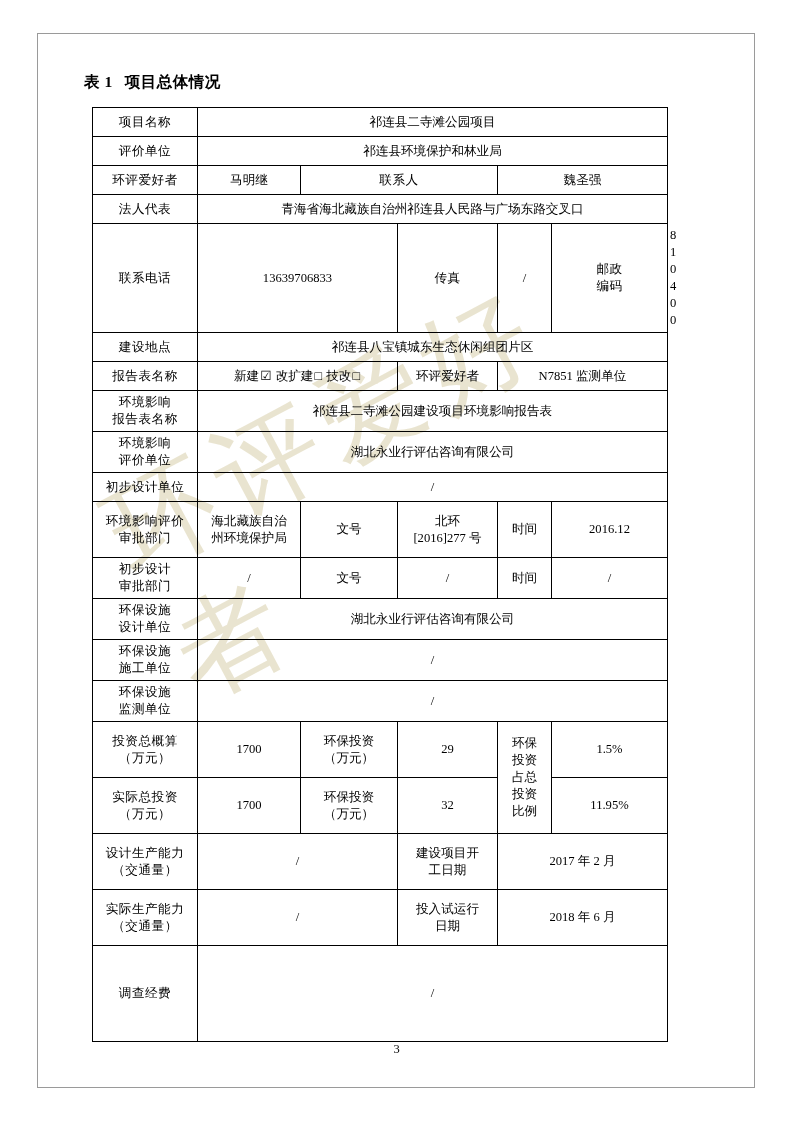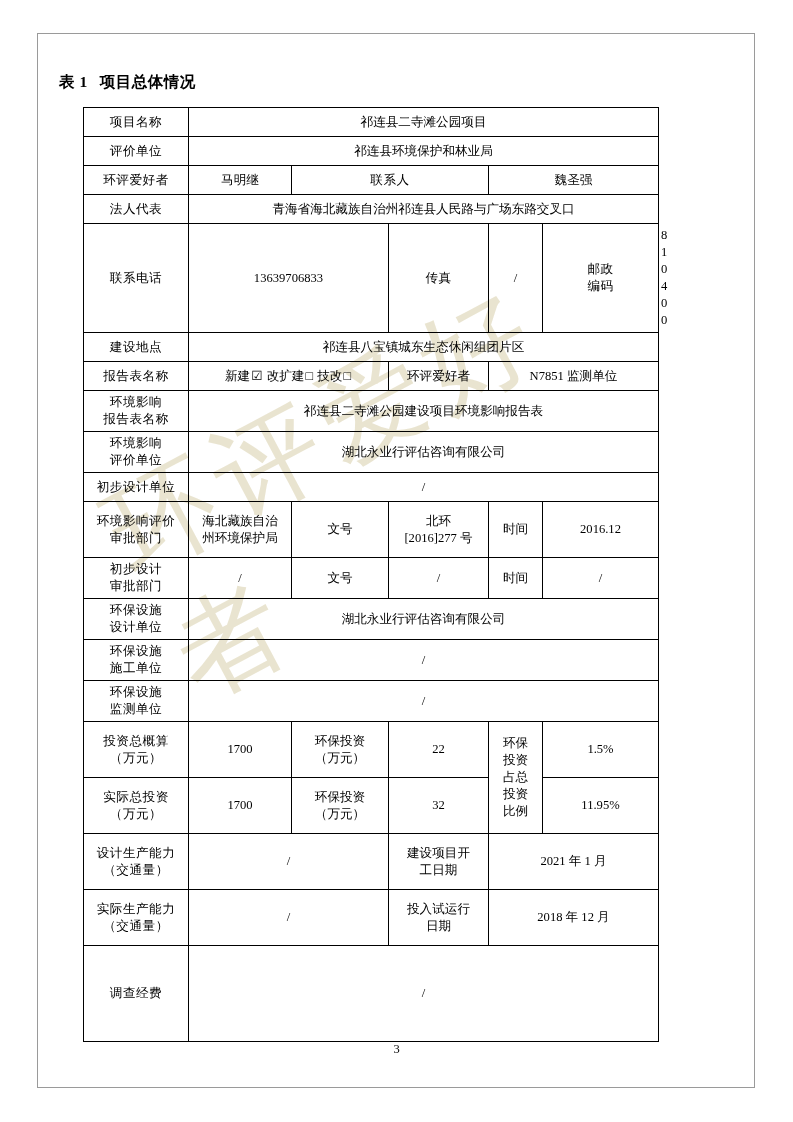--- a/index.html
+++ b/index.html
@@ -38,37 +38,37 @@
     font-size: 108px;
     font-family: "Liberation Serif", serif;
     transform: rotate(-28deg);
     letter-spacing: 10px;
     user-select: none;
     pointer-events: none;
     line-height: 1.3;
   }
   .content {
     position: absolute;
-    left: 59px;
+    left: 84px;
     top: 72px;
     width: 645px;
   }
   .doc-title {
     font-size: 15.5px;
     font-weight: bold;
     margin: 0 0 14px 0;
     letter-spacing: 0.5px;
   }
   .doc-title .t-num {
     margin-right: 12px;
   }
   table.main {
     border-collapse: collapse;
     width: 575px;
-    margin-left: 24px;
+    margin-left: 8px;
     table-layout: fixed;
   }
   table.main td {
     border: 1px solid #000;
     font-size: 12.6px;
     padding: 3px 2px;
     text-align: center;
     vertical-align: middle;
     line-height: 1.35;
     word-break: break-all;
@@ -214,45 +214,45 @@
 
         <tr class="tall2">
           <td class="lbl">环保设施<br>监测单位</td>
           <td colspan="5">/</td>
         </tr>
 
         <tr class="h-big">
           <td class="lbl">投资总概算<br>（万元）</td>
           <td>1700</td>
           <td>环保投资<br>（万元）</td>
-          <td>22</td>
+          <td>29</td>
           <td rowspan="2">环保<br>投资<br>占总<br>投资<br>比例</td>
           <td>1.5%</td>
         </tr>
 
         <tr class="h-big">
           <td class="lbl">实际总投资<br>（万元）</td>
           <td>1700</td>
           <td>环保投资<br>（万元）</td>
           <td>32</td>
           <td>11.95%</td>
         </tr>
 
         <tr class="h-big">
           <td class="lbl">设计生产能力<br>（交通量）</td>
           <td colspan="2">/</td>
           <td>建设项目开<br>工日期</td>
-          <td colspan="2">2021 年 1 月</td>
+          <td colspan="2">2017 年 2 月</td>
         </tr>
 
         <tr class="h-big">
           <td class="lbl">实际生产能力<br>（交通量）</td>
           <td colspan="2">/</td>
           <td>投入试运行<br>日期</td>
-          <td colspan="2">2018 年 12 月</td>
+          <td colspan="2">2018 年 6 月</td>
         </tr>
 
         <tr class="h-huge">
           <td class="lbl">调查经费</td>
           <td colspan="5">/</td>
         </tr>
       </tbody>
     </table>
   </div>
 

